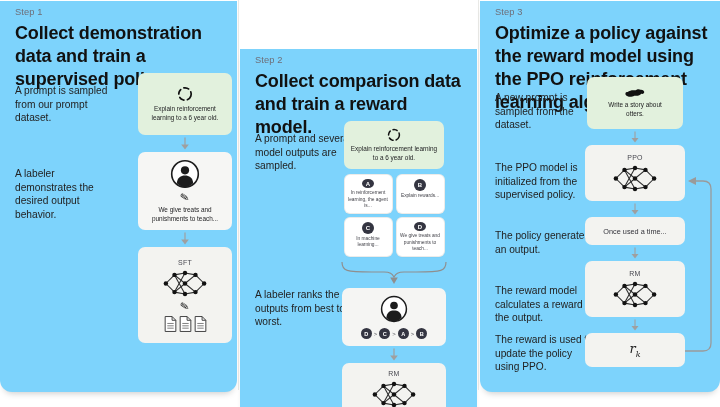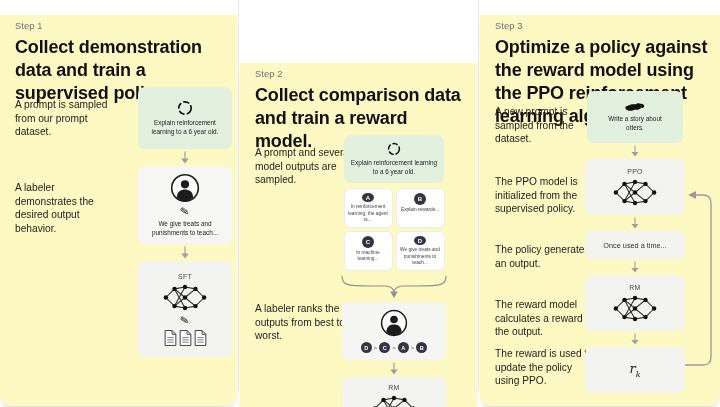--- a/index.html
+++ b/index.html
@@ -1,19 +1,19 @@
 <!DOCTYPE html>
 <html><head>
 <meta charset="utf-8">
 <style>
   html,body{margin:0;padding:0;}
   body{width:720px;height:407px;background:#fff;font-family:"Liberation Sans",sans-serif;color:#1f1f23;overflow:hidden;}
   .board{position:relative;width:720px;height:407px;background:#fff;}
   .divider{position:absolute;top:0;width:1px;height:390px;background:#e9e9e6;}
-  .col{position:absolute;top:15px;height:391px;background:#fef9c3;border-radius:0 0 12px 12px;box-shadow:0 5px 7px -4px rgba(0,0,0,.22);}
+  .col{position:absolute;top:1px;height:391px;background:#7dd3fc;border-radius:0 0 12px 12px;box-shadow:0 5px 7px -4px rgba(0,0,0,.22);}
   .col1{left:0;width:237px;}
   .col2{left:240px;width:237px;margin-top:48px;}
   .col3{left:480px;width:240px;}
   .step{position:absolute;top:6px;left:15px;font-size:9.3px;color:#6e6e78;letter-spacing:.1px;}
   .heading{position:absolute;top:21px;left:15px;font-size:18px;font-weight:bold;line-height:1.28;letter-spacing:-.15px;color:#111;}
   .col1 .heading{width:205px;}
   .col2 .heading{width:208px;}
   .col3 .heading{width:214px;}
   .ltext{position:absolute;left:15px;width:104px;font-size:10.2px;line-height:1.34;color:#222;}
   .stack{position:absolute;display:flex;flex-direction:column;align-items:center;}
@@ -257,21 +257,21 @@
         </svg>
       <div class="graybox" style="width:100px;height:56px;">
         <div class="boxlabel">RM</div>
         <svg width="44" height="29">
             <use href="#nn"></use>
           </svg>
       </div>
       <svg class="arrowgap" width="10" height="12">
           <use href="#darr"></use>
         </svg>
-      <div class="graybox" style="width:100px;height:46px;">
+      <div class="graybox" style="width:100px;height:34px;">
         <div class="rk"><span>r</span><sub>k</sub></div>
       </div>
     </div>
 
     <svg style="position:absolute;left:205px;top:168px;" width="32" height="192">
       <path d="M0,182 H18 Q26,182 26,174 V20 Q26,12 18,12 H11" fill="none" stroke="#9a9a9a" stroke-width="1.3" stroke-linejoin="round"></path>
       <polygon points="3,12 11,8 11,16" fill="#9a9a9a"></polygon>
     </svg>
   </div>
 

